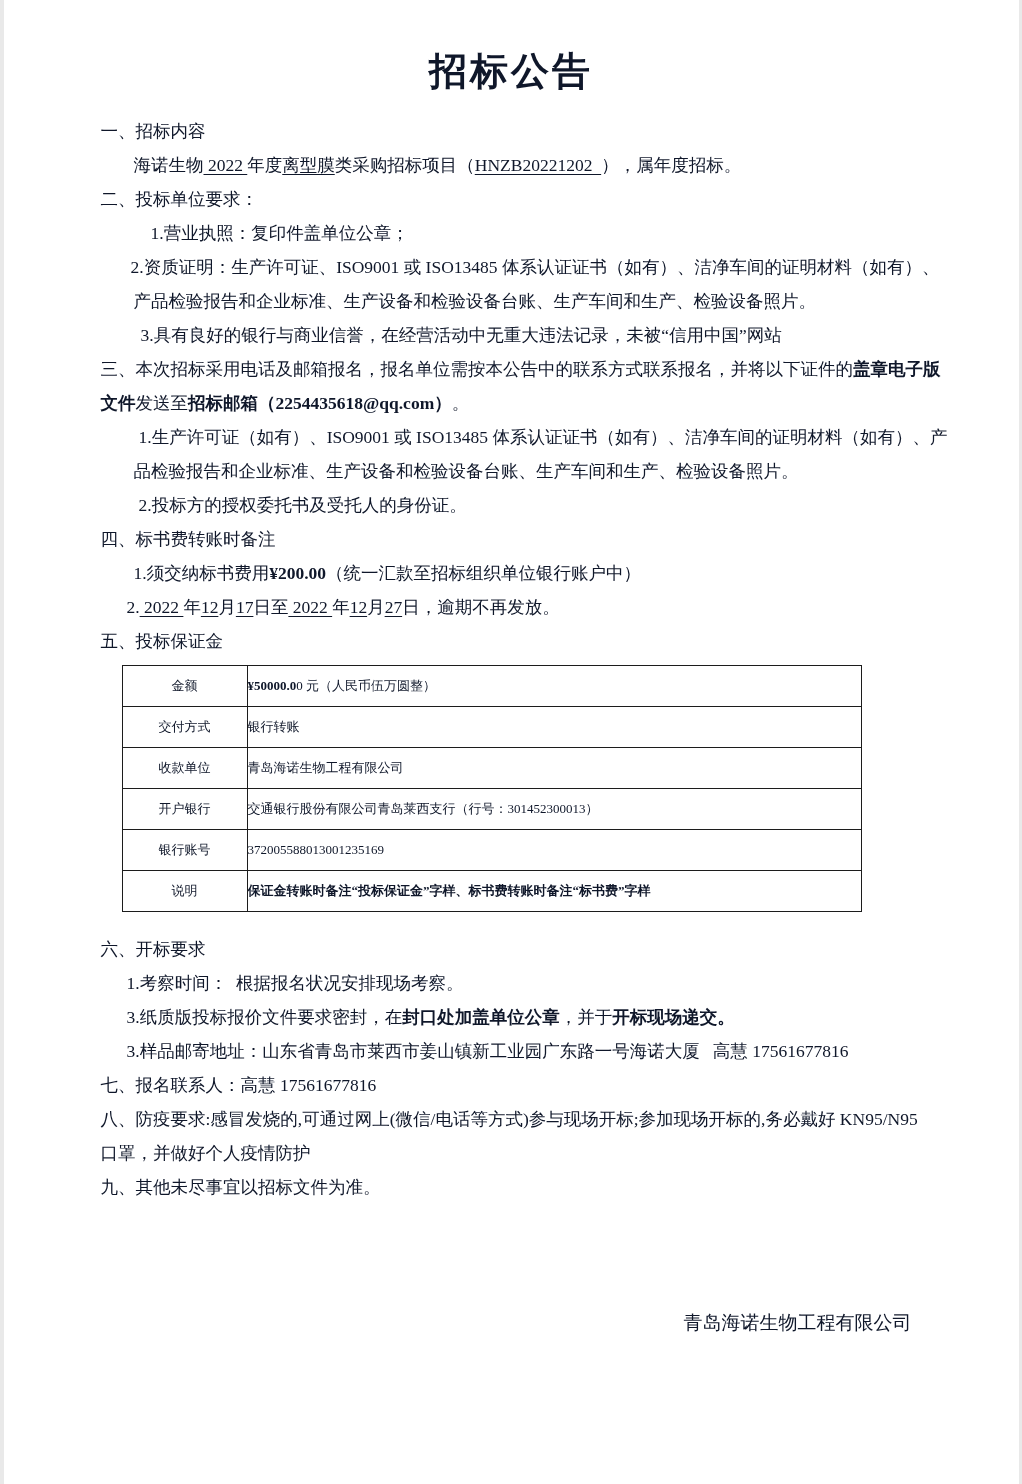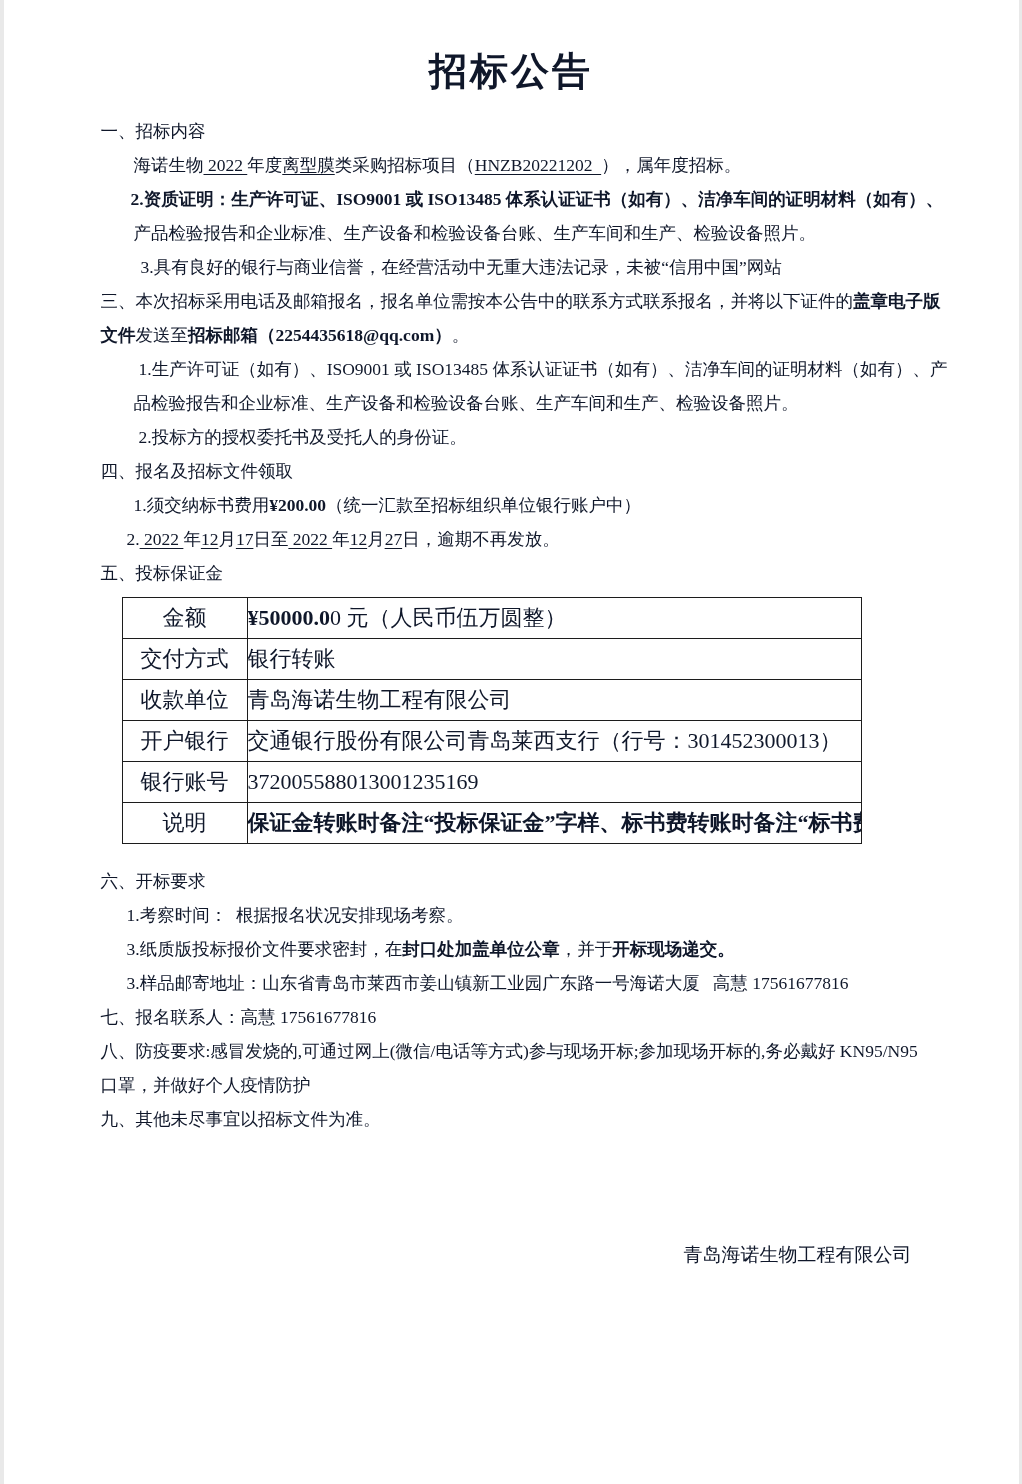--- a/index.html
+++ b/index.html
@@ -21,37 +21,37 @@
   }
   .content {
     padding:14px 74px 0 97px;
     font-size:17.5px;
     line-height:34px;
   }
   .line { margin:0; white-space:nowrap; }
   .b { font-weight:700; }
   .u { text-decoration:underline; text-underline-offset:3px; }
   .mL26 { margin-left:26px; }
-  .mL30 { margin-left:30px;font-weight:bold; }
+  .mL30 { margin-left:30px; }
   .mL33 { margin-left:33px; }
   .mL38 { margin-left:38px;font-family:Liberation Serif, serif; }
   .mL40 { margin-left:40px; }
   .mL50 { margin-left:50px; }
   .mLn5 { margin-left:-5px; }
   table.deposit {
     border-collapse:collapse;
     margin:7px 0 0 21px;
     width:740px;
     table-layout:fixed;
   }
   table.deposit td {
     border:1.5px solid #1c1c1c;
     height:40px;
     padding:0;
-    font-size:22px;
+    font-size:13px;
     overflow:hidden;
     white-space:nowrap;
   }
   td.lbl { width:124px; text-align:center; }
   td.val { padding-left:15px; }
   .mt20 { margin-top:20px; }
   .footer {
     width:240px;
     margin:102px 27px 0 auto;
     text-align:center;
@@ -65,31 +65,33 @@
 
 <div class="page">
 
   <h1 class="title">招标公告</h1>
 
   <div class="content">
 
     <p class="line">一、招标内容</p>
     <p class="line mL33"><span>海诺生物</span><span class="u">&nbsp;2022&nbsp;</span><span>年度</span><span class="u">离型膜</span><span>类采购招标项目（</span><span class="u">HNZB20221202&nbsp;&nbsp;</span><span>），属年度招标。</span></p>
 
+    <p class="line">二、投标单位要求：</p>
+    <p class="line mL50">1.营业执照：复印件盖单位公章；</p>
     <p class="line mL30">2.资质证明：生产许可证、ISO9001 或 ISO13485 体系认证证书（如有）、洁净车间的证明材料（如有）、</p>
     <p class="line mL33">产品检验报告和企业标准、生产设备和检验设备台账、生产车间和生产、检验设备照片。</p>
     <p class="line mL40">3.具有良好的银行与商业信誉，在经营活动中无重大违法记录，未被“信用中国”网站</p>
 
     <p class="line"><span>三、本次招标采用电话及邮箱报名，报名单位需按本公告中的联系方式联系报名，并将以下证件的</span><span class="b">盖章电子版</span></p>
     <p class="line"><span class="b">文件</span><span>发送至</span><span class="b">招标邮箱（2254435618@qq.com）</span><span>。</span></p>
     <p class="line mL38">1.生产许可证（如有）、ISO9001 或 ISO13485 体系认证证书（如有）、洁净车间的证明材料（如有）、产</p>
     <p class="line mL33">品检验报告和企业标准、生产设备和检验设备台账、生产车间和生产、检验设备照片。</p>
     <p class="line mL38">2.投标方的授权委托书及受托人的身份证。</p>
 
-    <p class="line">四、报名及招标文件领取</p>
+    <p class="line">四、标书费转账时备注</p>
     <p class="line mL33"><span>1.须交纳标书费用</span><span class="b">¥200.00</span><span>（统一汇款至招标组织单位银行账户中）</span></p>
     <p class="line mL26"><span>2.</span><span class="u">&nbsp;2022&nbsp;</span><span>年</span><span class="u">12</span><span>月</span><span class="u">17</span><span>日至</span><span class="u">&nbsp;2022&nbsp;</span><span>年</span><span class="u">12</span><span>月</span><span class="u">27</span><span>日，逾期不再发放。</span></p>
 
     <p class="line">五、投标保证金</p>
 
     <table class="deposit">
       <tbody>
         <tr>
           <td class="lbl">金额</td>
           <td class="val"><span class="b">¥50000.0</span><span>0 元（人民币伍万圆整）</span></td>

